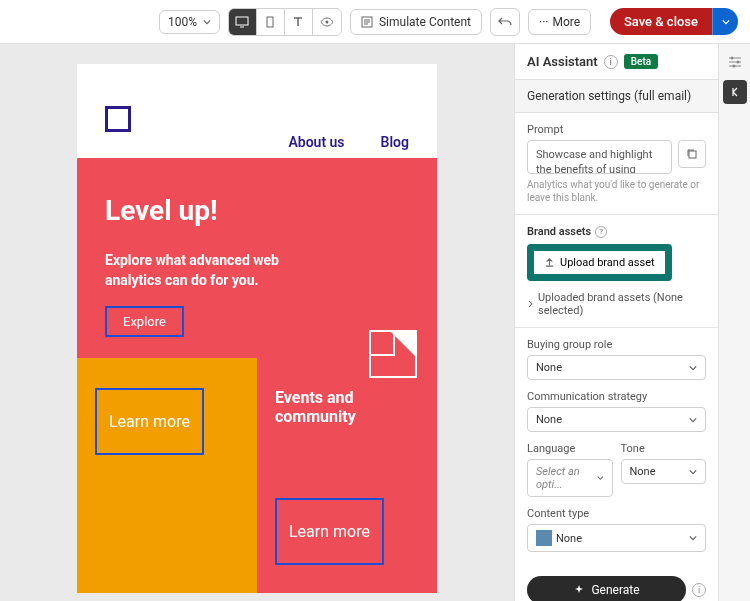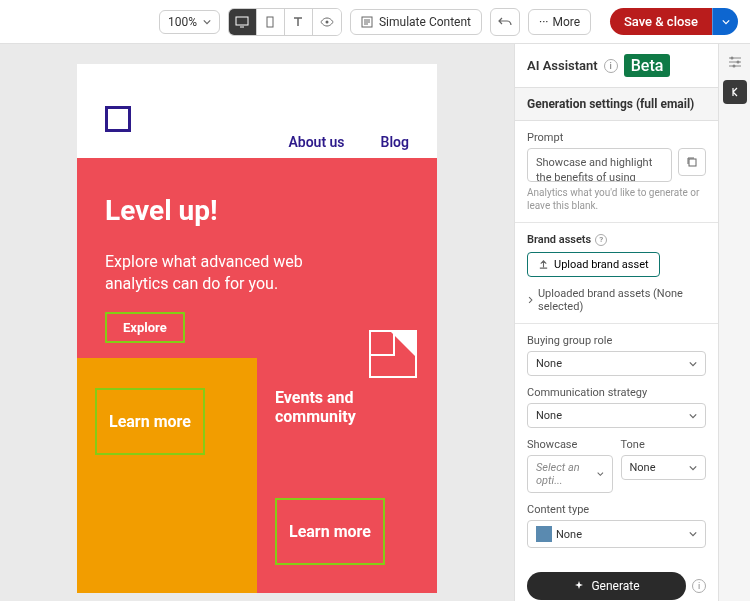--- a/index.html
+++ b/index.html
@@ -21,22 +21,22 @@
 .workspace { display: flex; height: 557px; }
 .canvas-area { flex: 1; background: #eaeaea; padding: 20px 24px; overflow: auto; display: flex; justify-content: center; }
 .email-canvas { width: 360px; background: #fff; }
 
 .email-header { padding: 24px 28px 8px; display: flex; justify-content: space-between; align-items: center; }
 .logo-box { width: 26px; height: 26px; border: 3px solid #2d1a8a; }
 .nav-links { display: flex; gap: 36px; font-size: 14px; font-weight: 600; color: #2d1a8a; margin-top: 46px; }
 
 .hero { background: #ee4c56; color: #ffffff; padding: 36px 28px 0; position: relative; min-height: 200px; }
 .hero h1 { font-size: 28px; font-weight: 700; margin-bottom: 24px; }
-.hero p { font-size: 16px; font-weight: 400; line-height: 1.4; margin-bottom: 16px; max-width: 210px; }
-.outline-btn { border: 2px solid #84cc16; padding: 6px 16px; font-size: 13px; font-weight: 700; display: inline-block; }
+.hero p { font-size: 14px; font-weight: 700; line-height: 1.4; margin-bottom: 16px; max-width: 210px; }
+.outline-btn { border: 2px solid #1d4ed8; padding: 6px 16px; font-size: 13px; font-weight: 400; display: inline-block; }
 .hero-graphic { position: absolute; right: 20px; bottom: -20px; width: 48px; height: 48px; border: 2px solid #fff; }
 .hero-graphic::before { content: ""; position: absolute; left: 0; top: 0; width: 50%; height: 50%; border-right: 2px solid #fff; border-bottom: 2px solid #fff; }
 .hero-graphic::after { content: ""; position: absolute; right: 0; top: 0; width: 0; height: 0; border-top: 24px solid #fff; border-left: 24px solid transparent; }
 
 .tiles { display: flex; }
 .tile { flex: 1; padding: 30px 18px 28px; color: #fff; }
 .tile.orange { background: #f29d00; }
 .tile.red { background: #ee4c56; }
 .tile h3 { font-size: 16px; font-weight: 700; margin-bottom: 72px; }
 .tile .outline-btn { font-size: 16px; padding: 22px 12px; }
@@ -45,32 +45,32 @@
 .intro-head h2 { color: #d4d4d4; font-size: 18px; font-weight: 700; }
 .intro-img { margin: 0 28px; height: 32px; background: linear-gradient(135deg, #1a2a6c, #2a4aa0, #5080e0); }
 
 .side-panel { width: 236px; background: #fff; border-left: 1px solid #e0e0e0; display: flex; }
 .panel-content { flex: 1; overflow: auto; }
 .panel-rail { width: 32px; background: #f5f5f5; border-left: 1px solid #e0e0e0; display: flex; flex-direction: column; align-items: center; padding-top: 6px; gap: 6px; }
 .rail-btn { width: 24px; height: 24px; display: flex; align-items: center; justify-content: center; border-radius: 4px; }
 .rail-btn.dark { background: #3a3a3a; color: #fff; }
 
 .panel-header { padding: 10px 12px; display: flex; align-items: center; gap: 6px; font-size: 13px; font-weight: 500; }
-.beta-badge { background: #0f7a46; color: #fff; padding: 2px 7px; font-size: 16px; border-radius: 3px; }
-.section-head { padding: 9px 12px; background: #f5f5f5; font-size: 12px; font-weight: 700; border-top: 1px solid #e0e0e0; border-bottom: 1px solid #e0e0e0; }
+.beta-badge { background: #0f7a46; color: #fff; padding: 2px 7px; font-size: 10px; border-radius: 3px; }
+.section-head { padding: 9px 12px; background: #f5f5f5; font-size: 12px; font-weight: 400; border-top: 1px solid #e0e0e0; border-bottom: 1px solid #e0e0e0; }
 
 .form-section { padding: 10px 12px; }
 .field-label { font-size: 11px; color: #555; margin-bottom: 4px; display: flex; align-items: center; gap: 4px; }
 .textarea-row { display: flex; gap: 6px; }
 .prompt-box { flex: 1; border: 1px solid #d0d0d0; border-radius: 4px; padding: 6px 8px; font-size: 11px; color: #555; line-height: 1.4; height: 34px; overflow: hidden; resize: none; font-family: inherit; }
 .copy-btn { width: 28px; height: 28px; border: 1px solid #d0d0d0; border-radius: 4px; display: flex; align-items: center; justify-content: center; }
 .help-text { font-size: 10px; color: #999; margin-top: 4px; line-height: 1.3; }
 
 .section-divider { border-top: 1px solid #e5e5e5; padding: 10px 12px; }
-.upload-btn { border: 1px solid #0f766e; border-radius: 4px; padding: 5px 10px; font-size: 11px; background: #fff; display: flex; align-items: center; gap: 5px; }
+.upload-btn { border: 7px solid #0f766e; border-radius: 4px; padding: 5px 10px; font-size: 11px; background: #fff; display: flex; align-items: center; gap: 5px; }
 .expand-row { font-size: 11px; color: #555; margin-top: 10px; display: flex; align-items: center; gap: 4px; }
 
 .select-box { width: 100%; border: 1px solid #d0d0d0; border-radius: 4px; padding: 5px 8px; font-size: 11px; background: #fff; display: flex; justify-content: space-between; align-items: center; margin-top: 2px; }
 .field-group { margin-bottom: 10px; }
 .row-two { display: flex; gap: 8px; }
 .row-two > div { flex: 1; }
 .italic { font-style: italic; color: #888; }
 
 .content-type-icon { width: 16px; height: 16px; background: #5a8ab0; margin-right: 4px; }
 
@@ -231,21 +231,21 @@
           <div class="field-label">Communication strategy</div>
           <div class="select-box">
             <span>None</span>
             <svg class="chevron-down" viewBox="0 0 10 10">
                 <path d="M1 3l4 4 4-4" stroke="#666" fill="none" stroke-width="1.5"></path>
               </svg>
           </div>
         </div>
         <div class="row-two field-group">
           <div>
-            <div class="field-label">Showcase</div>
+            <div class="field-label">Language</div>
             <div class="select-box">
               <span class="italic">Select an opti...</span>
               <svg class="chevron-down" viewBox="0 0 10 10">
                   <path d="M1 3l4 4 4-4" stroke="#666" fill="none" stroke-width="1.5"></path>
                 </svg>
             </div>
           </div>
           <div>
             <div class="field-label">Tone</div>
             <div class="select-box">

